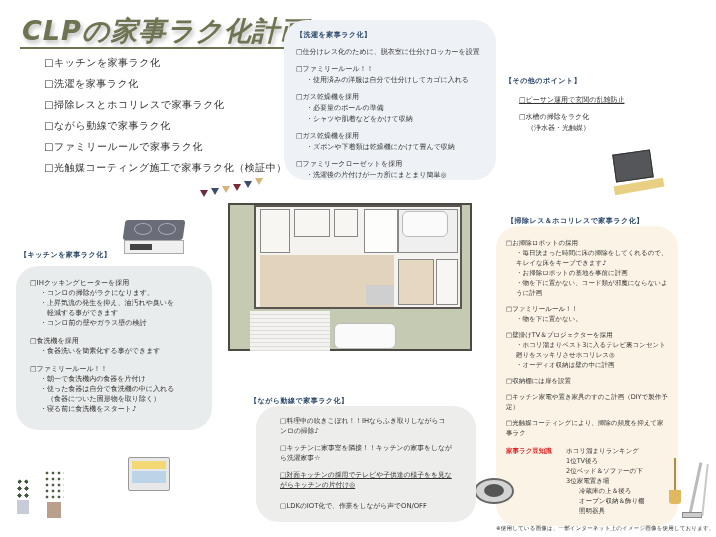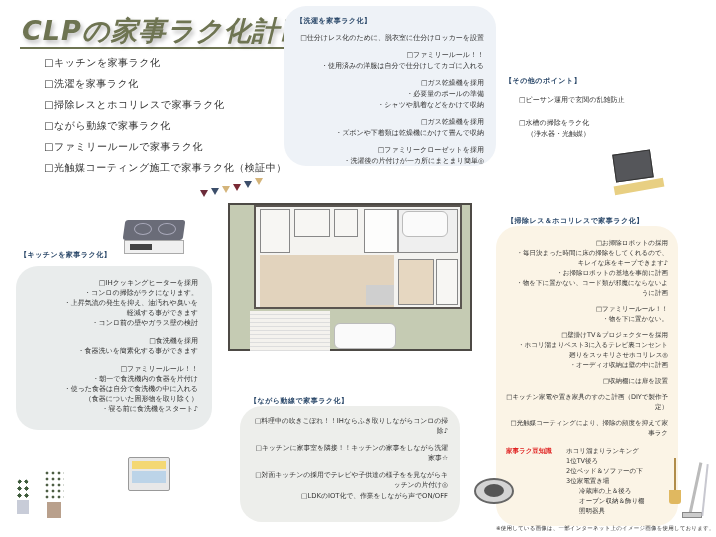--- a/index.html
+++ b/index.html
@@ -9,21 +9,21 @@
   .title {
     left: 20px; top: 16px; font-size: 27px; font-weight: bold; font-style: italic;
     color: #6e7452; letter-spacing: 1px;
     text-shadow: 2px 3px 4px rgba(0,0,0,0.25);
     border-bottom: 2px solid #6e7452; padding: 0 2px 1px 2px; line-height: 30px;
   }
   .goals { left: 44px; top: 58px; }
   .goals div { font-size: 10px; color: #333; height: 21px; line-height: 10px; letter-spacing: 0.5px; }
   .sec-title { font-size: 7px; font-weight: bold; color: #2d4a6b; letter-spacing: 0.5px; }
   .panel { border-radius: 22px; padding: 12px 14px; font-size: 7px; line-height: 11px; color: #333; }
-  .panel .item { margin-bottom: 8px; text-align: right; }
+  .panel .item { margin-bottom: 8px; }
   .panel .item:last-child { margin-bottom: 0; }
   .sub { padding-left: 10px; }
   .blue { background: #eef2f7; }
   .grey { background: #edeeeb; }
   .cream { background: #fbf4e6; }
   .kitchen-panel { background: #e9ecec; }
   .floorplan { left: 228px; top: 203px; width: 244px; height: 148px; background: #c5cbb3; border: 2px solid #4d4a45; }
   .fp-house { position: absolute; left: 24px; top: 0; width: 208px; height: 104px; background: #f4f3f0; border: 2px solid #5a5550; }
   .fp-ldk { position: absolute; left: 4px; top: 48px; width: 134px; height: 52px; background: #e2d3bd; }
   .fp-room { position: absolute; background: #f7f6f3; border: 1px solid #888; }
@@ -43,21 +43,21 @@
 
 <div class="abs goals">
   <div>□キッチンを家事ラク化</div>
   <div>□洗濯を家事ラク化</div>
   <div>□掃除レスとホコリレスで家事ラク化</div>
   <div>□ながら動線で家事ラク化</div>
   <div>□ファミリールールで家事ラク化</div>
   <div>□光触媒コーティング施工で家事ラク化（検証中）</div>
 </div>
 
-<div class="abs panel blue" style="left:284px; top:6px; width:212px; height:160px; padding:10px 12px;">
+<div class="abs panel blue" style="left:284px; top:20px; width:212px; height:160px; padding:10px 12px;">
   <div class="sec-title" style="margin-bottom:6px;">【洗濯を家事ラク化】</div>
   <div class="item" style="margin-bottom:6px;">
       <div>□仕分けレス化のために、脱衣室に仕分けロッカーを設置</div>
     </div>
   <div class="item" style="margin-bottom:6px;">
     <div>□ファミリールール！！</div>
     <div class="sub">・使用済みの洋服は自分で仕分けしてカゴに入れる</div>
   </div>
   <div class="item" style="margin-bottom:6px;">
     <div>□ガス乾燥機を採用</div>
@@ -69,21 +69,21 @@
     <div class="sub">・ズボンや下着類は乾燥機にかけて畳んで収納</div>
   </div>
   <div class="item">
     <div>□ファミリークローゼットを採用</div>
     <div class="sub">・洗濯後の片付けが一カ所にまとまり簡単◎</div>
   </div>
 </div>
 
 <div class="abs" style="left:505px; top:76px; width:200px; font-size:7px; line-height:11px;">
   <div class="sec-title" style="margin-bottom:8px;">【その他のポイント】</div>
-  <div style="padding-left:14px; margin-bottom:12px;">□ピーサン運用で玄関の乱雑防止</div>
+  <div style="padding-left:14px; margin-bottom:6px;text-decoration:underline;">□ピーサン運用で玄関の乱雑防止</div>
   <div style="padding-left:14px;">□水槽の掃除をラク化</div>
   <div style="padding-left:22px;">（浄水器・光触媒）</div>
 </div>
 
 <div class="abs" style="left:610px; top:150px; width:60px; height:45px;">
   <div style="position:absolute; left:4px; top:2px; width:38px; height:28px; background:#55565a; transform:rotate(-8deg); border:1px solid #333;"></div>
   <div style="position:absolute; left:4px; top:32px; width:50px; height:9px; background:#e8cf82; transform:rotate(-10deg);"></div>
 </div>
 
 <div class="abs sec-title" style="left:507px; top:216px;">【掃除レス＆ホコリレスで家事ラク化】</div>
@@ -204,20 +204,20 @@
   <div style="position:absolute; left:4px; top:0; width:20px; height:30px; background:radial-gradient(circle,#4d5e44 35%,transparent 38%) 0 0/6px 6px;"></div>
   <div style="position:absolute; left:7px; top:32px; width:14px; height:16px; background:#b9a08c;"></div>
 </div>
 <div class="abs" style="left:124px; top:455px; width:50px; height:40px;">
   <div style="position:absolute; left:4px; top:2px; width:42px; height:34px; background:#e8e8e8; border:1px solid #999; border-radius:2px;"></div>
   <div style="position:absolute; left:8px; top:6px; width:34px; height:8px; background:#f4d874;"></div>
   <div style="position:absolute; left:8px; top:16px; width:34px; height:12px; background:#bcd4e8;"></div>
 </div>
 
 <div class="abs sec-title" style="left:250px; top:396px;">【ながら動線で家事ラク化】</div>
-<div class="abs panel grey" style="left:240px; top:406px; width:220px; height:116px; padding:10px 12px; font-size:6.8px; line-height:10px;">
+<div class="abs panel grey" style="left:256px; top:406px; width:220px; height:116px; padding:10px 24px; font-size:6.8px; line-height:10px;">
   <div class="item" style="margin-bottom:7px;">□料理中の吹きこぼれ！！IHならふき取りしながらコンロの掃除♪</div>
   <div class="item" style="margin-bottom:7px;">□キッチンに家事室を隣接！！キッチンの家事をしながら洗濯家事☆</div>
-  <div class="item" style="margin-bottom:1px;">□対面キッチンの採用でテレビや子供達の様子をを見ながらキッチンの片付け◎</div>
+  <div class="item" style="margin-bottom:11px;text-decoration:underline;">□対面キッチンの採用でテレビや子供達の様子をを見ながらキッチンの片付け◎</div>
   <div class="item">□LDKのIOT化で、作業をしながら声でON/OFF</div>
 </div>
 
 <div class="abs note">※使用している画像は、一部インターネット上のイメージ画像を使用しております。</div>
 
 </body></html>

